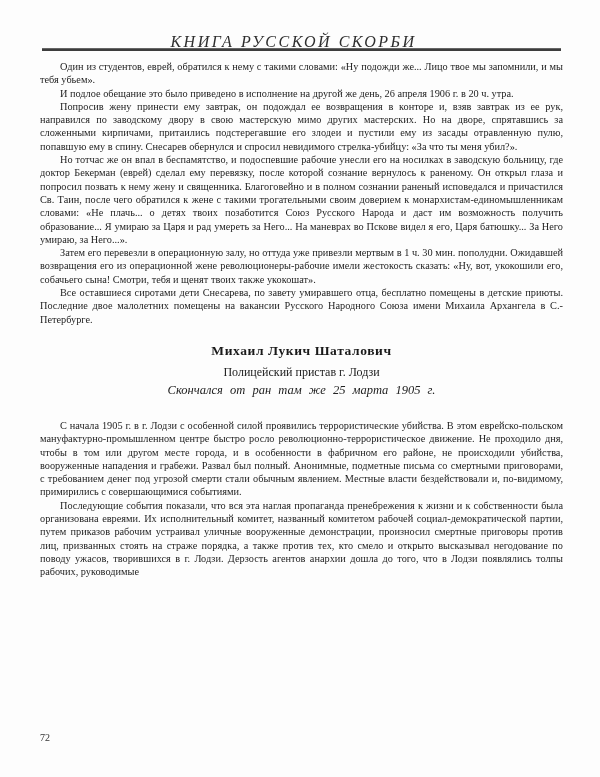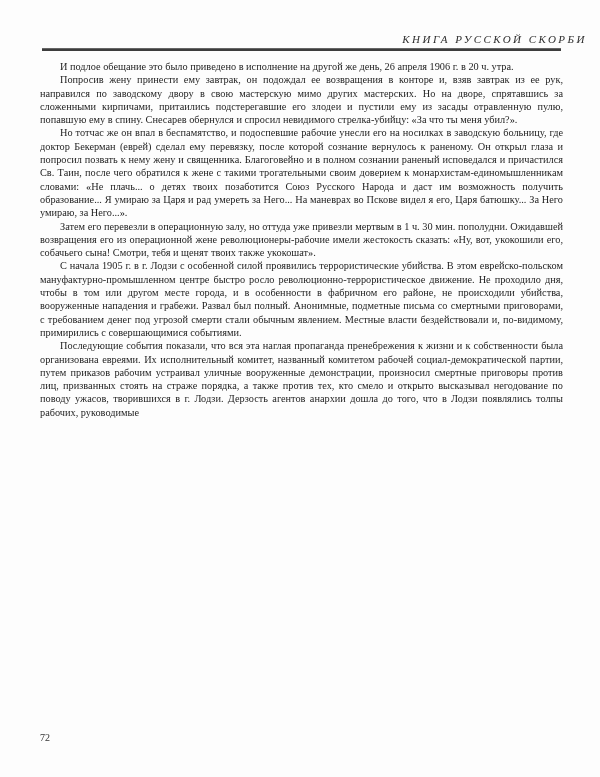--- a/index.html
+++ b/index.html
@@ -9,23 +9,23 @@
     height: 777px;
     margin: 0 auto;
     background: #fdfdfd;
     color: #222;
     font-family: "Liberation Serif", "DejaVu Serif", serif;
     overflow: hidden;
   }
   .running-head {
     position: absolute;
     top: 33px; left: 0; right: 13px;
-    text-align: right;
+    text-align: center;
     font-style: italic;
-    font-size: 11px;
+    font-size: 16px;
     letter-spacing: 2.5px;
     color: #2e2e2e;
     white-space: nowrap;
   }
   .head-rule {
     position: absolute;
     top: 48px; left: 42px; right: 39px;
     height: 2px;
     background: #3d3d3d;
     border-top: 1px solid #666;
@@ -77,26 +77,33 @@
 
 <div class="page">
 
   <div class="running-head">КНИГА РУССКОЙ СКОРБИ</div>
 
   <div class="head-rule"></div>
 
   <div class="body-text">
 
     <div>
+      <p class="para">Один из студентов, еврей, обратился к нему с такими словами: «Ну подожди же... Лицо твое мы запомнили, и мы тебя убьем».</p>
       <p class="para">И подлое обещание это было приведено в исполнение на другой же день, 26 апреля 1906 г. в 20 ч. утра.</p>
       <p class="para">Попросив жену принести ему завтрак, он подождал ее возвращения в конторе и, взяв завтрак из ее рук, направился по заводскому двору в свою мастерскую мимо других мастерских. Но на дворе, спрятавшись за сложенными кирпичами, притаились подстерегавшие его злодеи и пустили ему из засады отравленную пулю, попавшую ему в спину. Снесарев обернулся и спросил невидимого стрелка-убийцу: «За что ты меня убил?».</p>
       <p class="para">Но тотчас же он впал в беспамятство, и подоспевшие рабочие унесли его на носилках в заводскую больницу, где доктор Бекерман (еврей) сделал ему перевязку, после которой сознание вернулось к раненому. Он открыл глаза и попросил позвать к нему жену и священника. Благоговейно и в полном сознании раненый исповедался и причастился Св. Таин, после чего обратился к жене с такими трогательными своим доверием к монархистам-единомышленникам словами: «Не плачь... о детях твоих позаботится Союз Русского Народа и даст им возможность получить образование... Я умираю за Царя и рад умереть за Него... На маневрах во Пскове видел я его, Царя батюшку... За Него умираю, за Него...».</p>
       <p class="para">Затем его перевезли в операционную залу, но оттуда уже привезли мертвым в 1 ч. 30 мин. пополудни. Ожидавшей возвращения его из операционной жене революционеры-рабочие имели жестокость сказать: «Ну, вот, укокошили его, собачьего сына! Смотри, тебя и щенят твоих также укокошат».</p>
+      <p class="para">Все оставшиеся сиротами дети Снесарева, по завету умиравшего отца, бесплатно помещены в детские приюты. Последние двое малолетних помещены на вакансии Русского Народного Союза имени Михаила Архангела в С.-Петербурге.</p>
     </div>
 
+    <div class="section-head">
+      <div class="person-name">Михаил Лукич Шаталович</div>
+      <div class="person-role">Полицейский пристав г. Лодзи</div>
+      <div class="person-death">Скончался от ран там же 25 марта 1905 г.</div>
+    </div>
 
     <div>
       <p class="para">С начала 1905 г. в г. Лодзи с особенной силой проявились террористические убийства. В этом еврейско-польском мануфактурно-промышленном центре быстро росло революционно-террористическое движение. Не проходило дня, чтобы в том или другом месте города, и в особенности в фабричном его районе, не происходили убийства, вооруженные нападения и грабежи. Развал был полный. Анонимные, подметные письма со смертными приговорами, с требованием денег под угрозой смерти стали обычным явлением. Местные власти бездействовали и, по-видимому, примирились с совершающимися событиями.</p>
       <p class="para">Последующие события показали, что вся эта наглая пропаганда пренебрежения к жизни и к собственности была организована евреями. Их исполнительный комитет, названный комитетом рабочей социал-демократической партии, путем приказов рабочим устраивал уличные вооруженные демонстрации, произносил смертные приговоры против лиц, призванных стоять на страже порядка, а также против тех, кто смело и открыто высказывал негодование по поводу ужасов, творившихся в г. Лодзи. Дерзость агентов анархии дошла до того, что в Лодзи появлялись толпы рабочих, руководимые</p>
     </div>
 
   </div>
 
   <div class="page-number">72</div>
 

